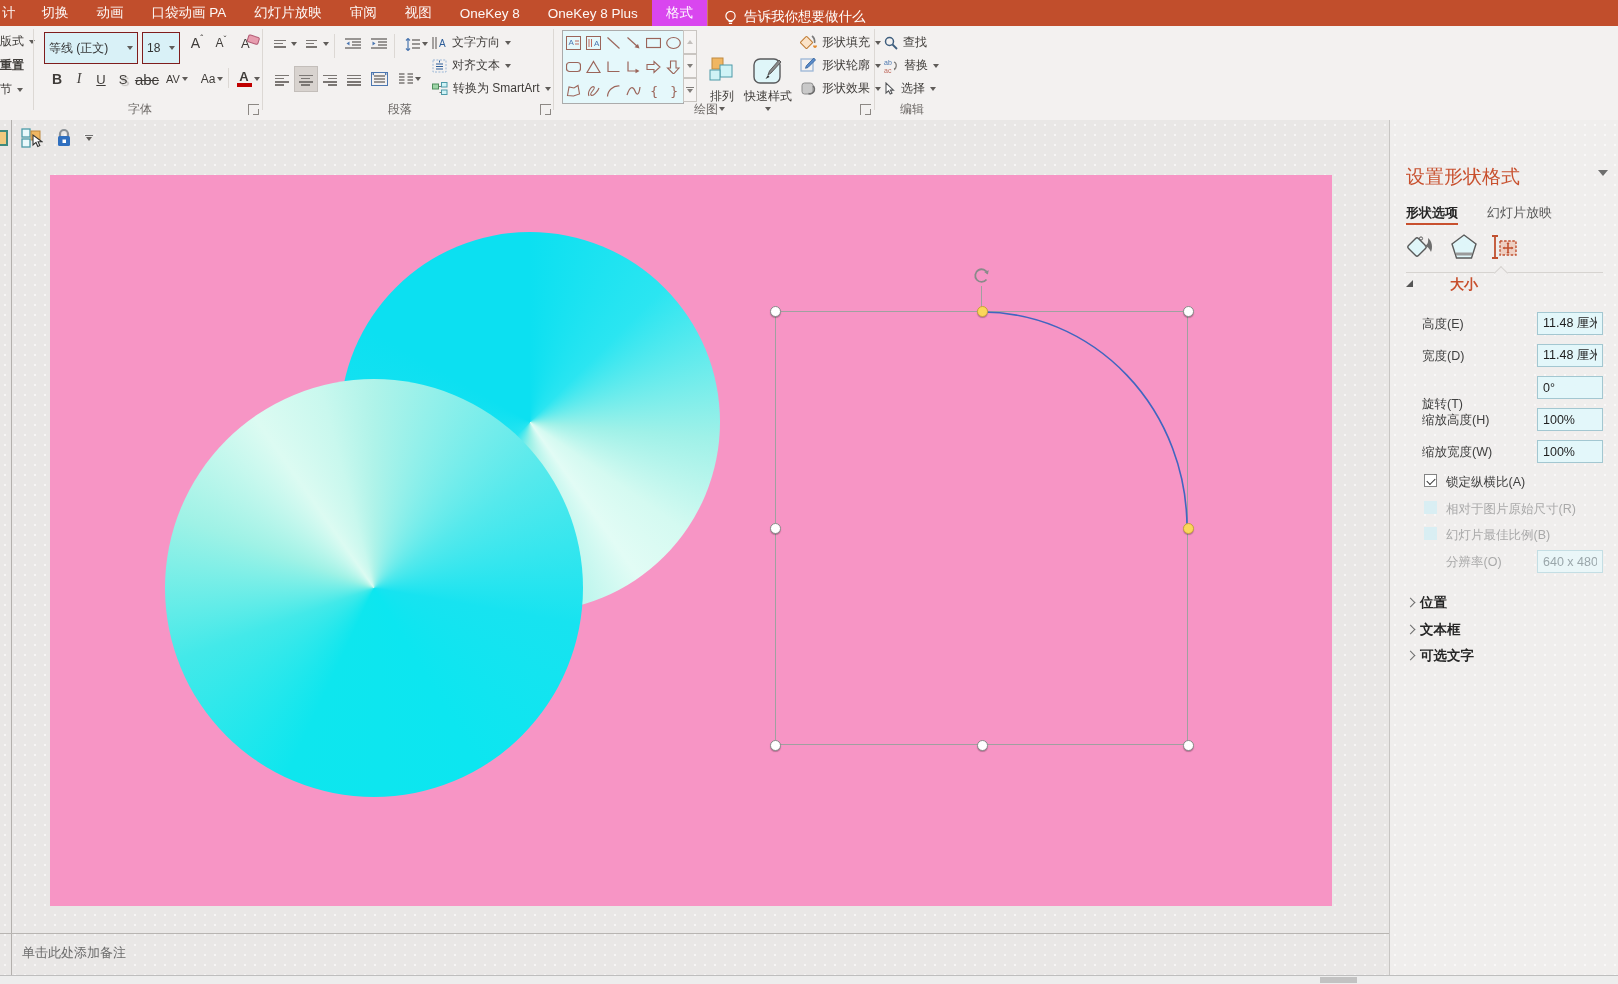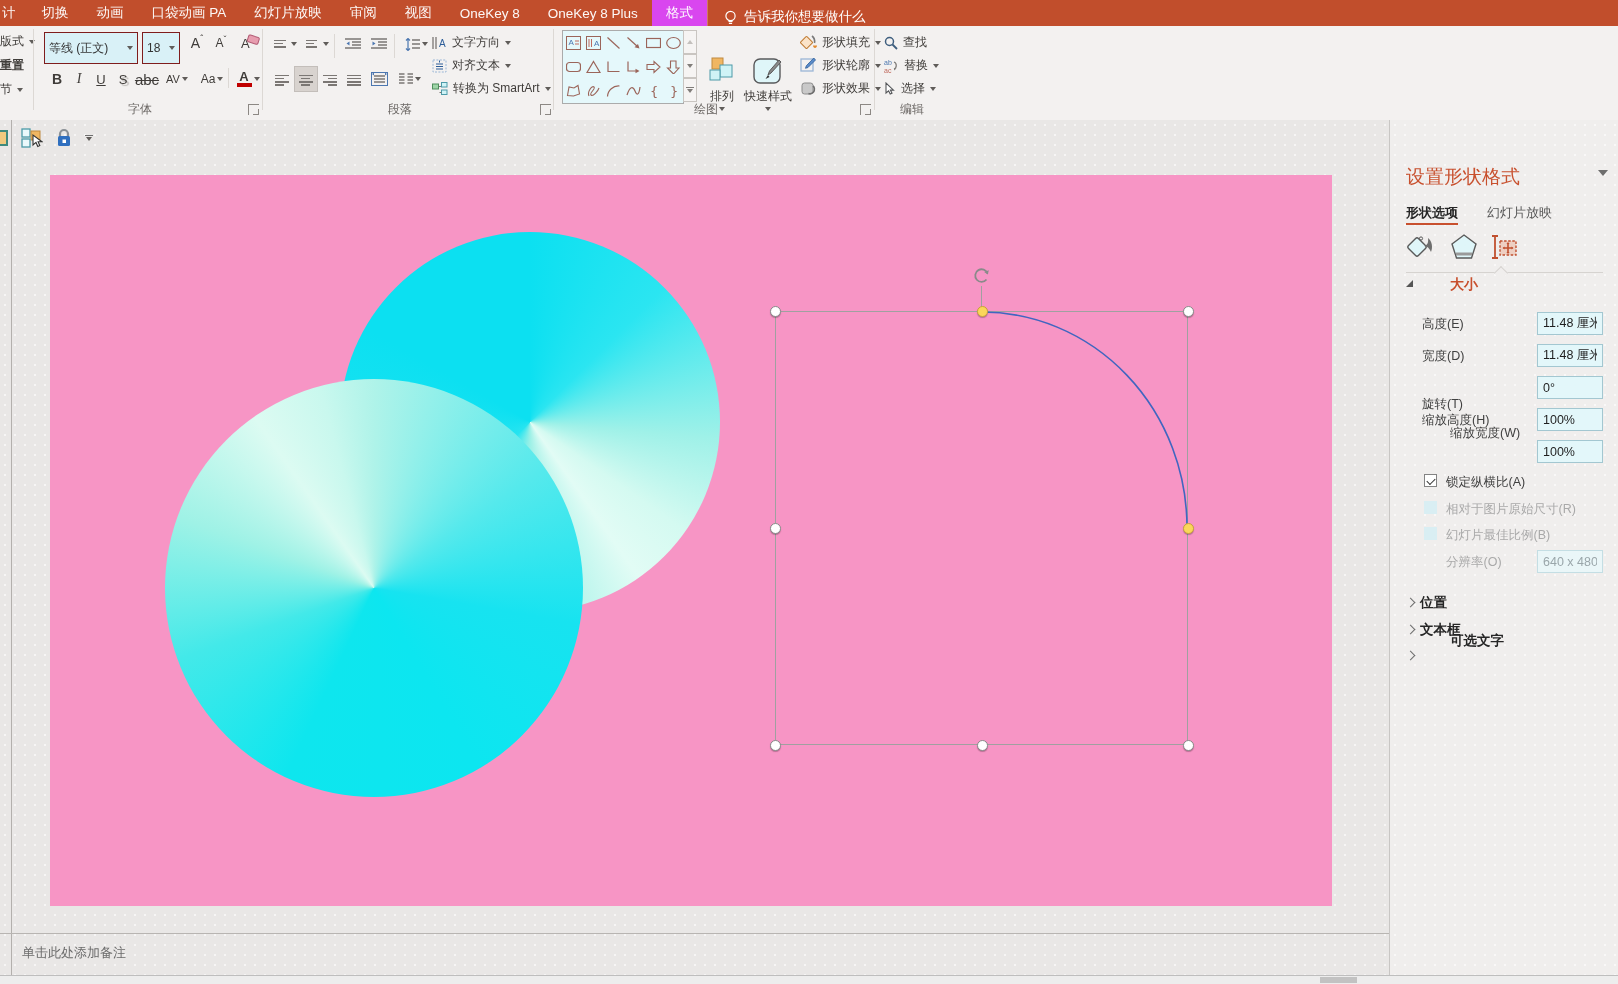--- a/index.html
+++ b/index.html
@@ -558,37 +558,37 @@
     <div class="abs" style="left:32px;top:156px;font-size:14px;font-weight:bold;color:#C8502E;margin-left:28px;">大小</div>
 
     <div class="flabel" style="top:196px;">高度(E)</div>
     <input class="finput" style="top: 192px;" readonly="" value="11.48 厘米">
     <div class="flabel" style="top:228px;">宽度(D)</div>
     <input class="finput" style="top: 224px;" readonly="" value="11.48 厘米">
     <div class="flabel" style="top:276px;">旋转(T)</div>
     <input class="finput" style="top: 256px;" readonly="" value="0°">
     <div class="flabel" style="top:292px;">缩放高度(H)</div>
     <input class="finput" style="top: 288px;" readonly="" value="100%">
-    <div class="flabel" style="top:305px;margin-left:28px;">缩放宽度(W)</div>
+    <div class="flabel" style="top:324px;">缩放宽度(W)</div>
     <input class="finput" style="top: 320px;" readonly="" value="100%">
 
     <span class="cbox on" style="left:34px;top:354px;"></span>
     <div class="clabel" style="top:354px;color:#404040;">锁定纵横比(A)</div>
     <span class="cbox dis" style="left:34px;top:381px;"></span>
     <div class="clabel" style="top:381px;color:#A9A9A9;">相对于图片原始尺寸(R)</div>
     <span class="cbox dis" style="left:34px;top:407px;"></span>
     <div class="clabel" style="top:407px;color:#A9A9A9;">幻灯片最佳比例(B)</div>
 
     <div class="clabel" style="top:434px;color:#A9A9A9;">分辨率(O)</div>
     <input class="finput disabled" style="top: 430px;" readonly="" value="640 x 480">
 
     <span class="abs sec-collapsed" style="left:17px;top:479px;"></span>
     <div class="seclabel" style="top:474px;">位置</div>
     <span class="abs sec-collapsed" style="left:17px;top:506px;"></span>
     <div class="seclabel" style="top:501px;">文本框</div>
     <span class="abs sec-collapsed" style="left:17px;top:532px;"></span>
-    <div class="seclabel" style="top:512px;margin-left:30px;">可选文字</div>
+    <div class="seclabel" style="top:527px;">可选文字</div>
   </div>
 </div>
 
 <div class="statusbar">
   <div class="thumb"></div>
 </div>
 
 </body></html>

